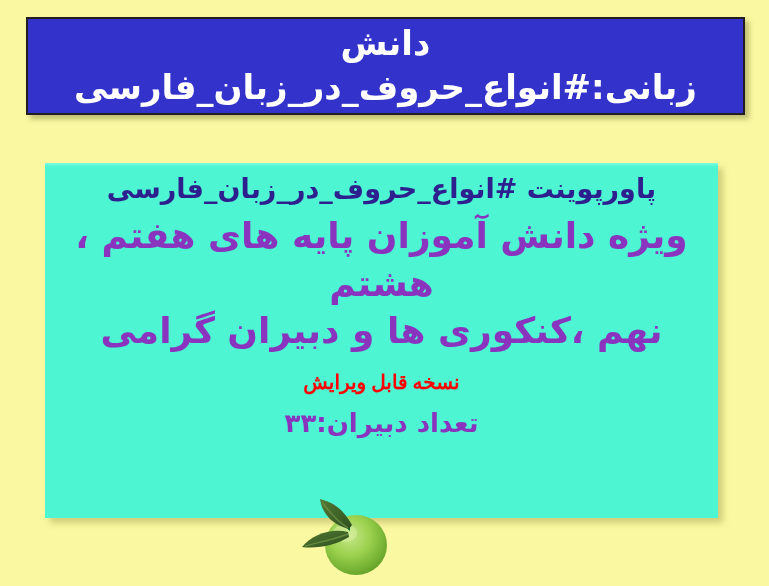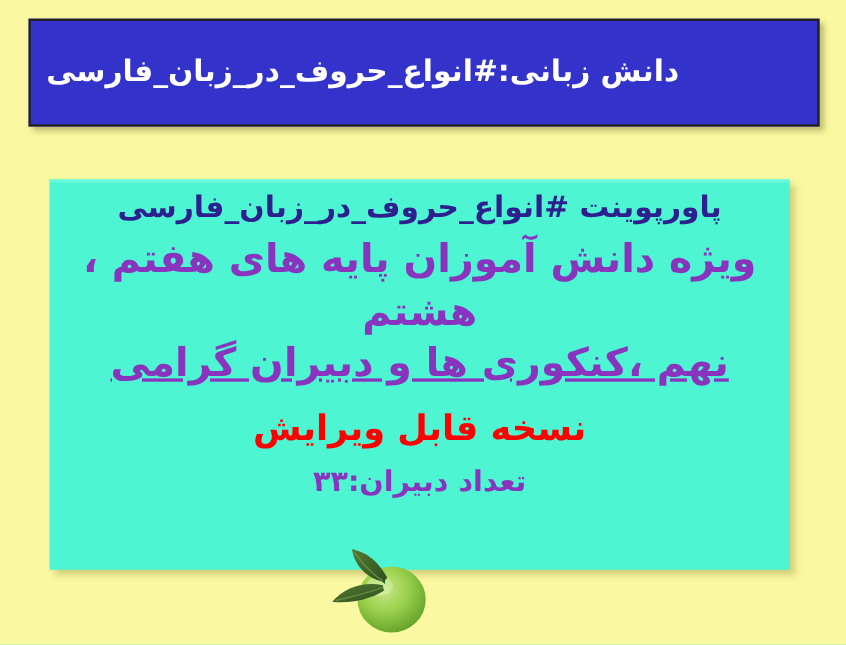--- a/index.html
+++ b/index.html
@@ -35,23 +35,23 @@
     align-items: center;
     justify-content: center;
     padding: 0 14px;
   }
   .title-text {
     direction: rtl;
     unicode-bidi: embed;
     color: #FFFFFF;
     font-family: "DejaVu Sans", sans-serif;
     font-weight: bold;
-    font-size: 27px;
+    font-size: 34px;
     line-height: 1.28;
-    text-align: left;
+    text-align: center;
     letter-spacing: 0px;
     white-space: normal;
     width: 100%;
   }
 
   
   .content-box {
     position: absolute;
     left: 45px;
     top: 163px;
@@ -87,26 +87,27 @@
     color: #2E1F8E;
     font-size: 27px;
     line-height: 1.30;
     margin-bottom: 6px;
   }
   .line-2, .line-3 {
     color: #8A33BE;
     font-size: 36px;
     line-height: 1.32;
   }
-  .line-3 { margin-bottom: 14px; text-decoration: underline; }
+  .line-3 { margin-bottom: 14px; }
   .line-4 {
     color: #FF0000;
-    font-size: 32px;
+    font-size: 20px;
     line-height: 1.30;
     margin-bottom: 12px;
+    font-family: Liberation Serif, serif;
   }
   .line-5 {
     color: #8A33BE;
     font-size: 26px;
     line-height: 1.30;
   }
 
   
   .apple-wrap {
     position: absolute;

